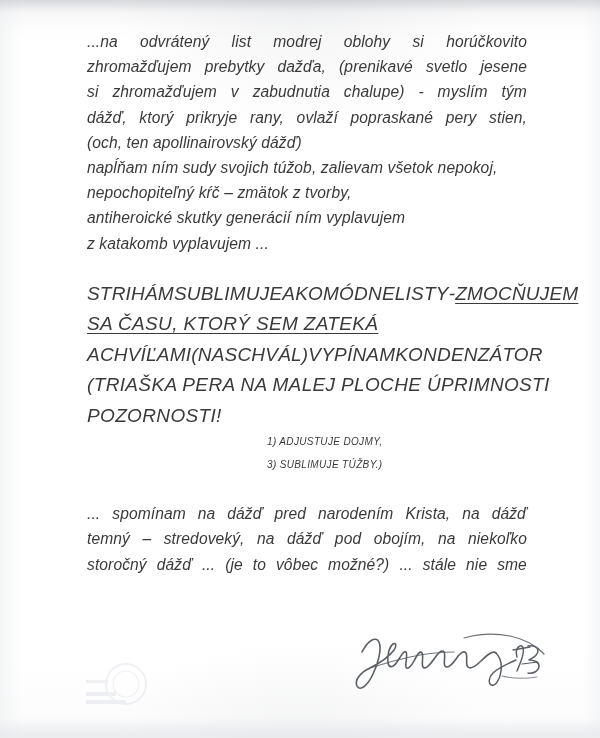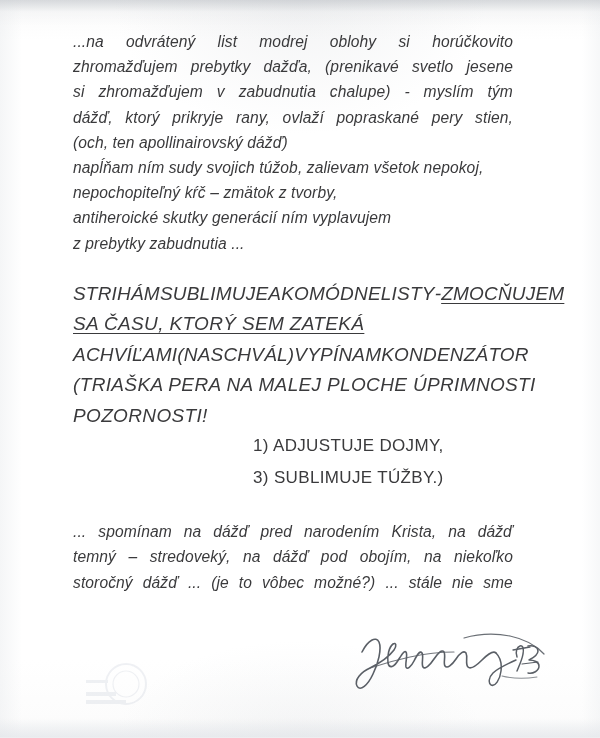--- a/index.html
+++ b/index.html
@@ -57,21 +57,21 @@
     left: 78px;
     bottom: 22px;
     width: 96px;
     height: 58px;
     opacity: 0.10;
     pointer-events: none;
   }
 
   #content {
     position: absolute;
-    left: 73px;
+    left: 87px;
     top: 34px;
     width: 440px;
   }
 
   .para {
     margin: 0;
   }
 
   .line {
     display: block;
@@ -103,22 +103,23 @@
   }
   .caps-block .line.just { letter-spacing: 0.2px; }
 
   .u {
     text-decoration: underline;
     text-underline-offset: 2.5px;
     text-decoration-thickness: 1px;
   }
 
   .list-line {
-    font-size: 17px;
+    font-size: 10px;
     letter-spacing: 0.35px;
+    font-style: italic;
     white-space: nowrap;
     display: block;
     margin-bottom: 11.5px;
     padding-left: 180px;
   }
 
   .gap-a { height: 23px; }
   .gap-b { height: 25px; }
 
   
@@ -181,21 +182,21 @@
         <span>ovlaží</span>
         <span>popraskané</span>
         <span>pery</span>
         <span>stien,</span>
       </span>
 
       <span class="line">(och, ten apollinairovský dážď)</span>
       <span class="line">napĺňam ním sudy svojich túžob, zalievam všetok nepokoj,</span>
       <span class="line">nepochopiteľný kŕč – zmätok z tvorby,</span>
       <span class="line">antiheroické skutky generácií ním vyplavujem</span>
-      <span class="line">z prebytky zabudnutia ...</span>
+      <span class="line">z katakomb vyplavujem ...</span>
     </div>
 
     <div class="gap-a"></div>
 
     <div class="para caps-block">
 
       <span class="line just">
         <span>STRIHÁM</span>
         <span>SUBLIMUJE</span>
         <span>AKO</span>

